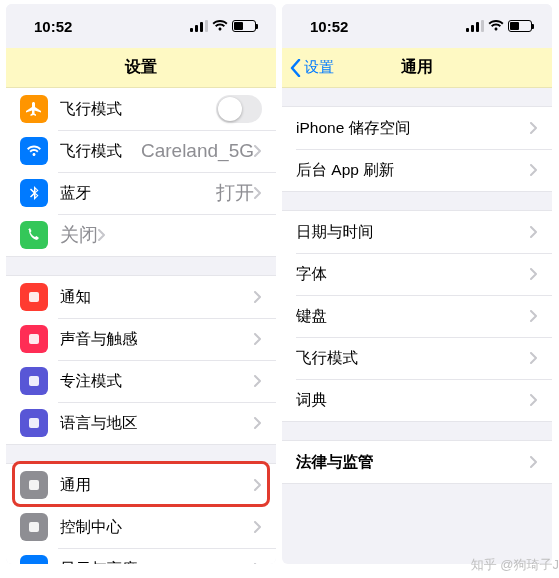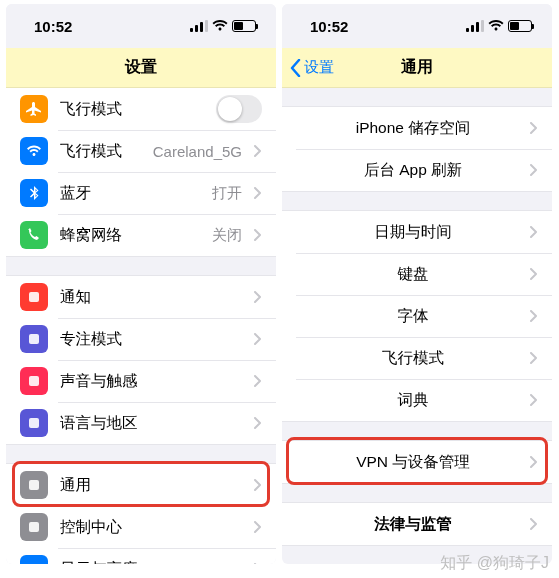--- a/index.html
+++ b/index.html
@@ -50,34 +50,34 @@
     padding: 0 14px; position:relative;
   }
   .row + .row::before {
     content:""; position:absolute; left:52px; right:0; top:0; height:1px; background:#e5e5ea;
   }
   .row.noicon + .row.noicon::before { left:14px; }
   .icon { width:28px; height:28px; border-radius:6px; margin-right:12px;
     display:flex; align-items:center; justify-content:center; color:#fff; flex:none; }
   .icon svg{width:16px;height:16px;}
   .label { flex:1; font-size:15.5px; }
-  .detail { color:#8e8e93; font-size:15px; margin-right:12px; }
+  .detail { color:#8e8e93; font-size:19px; margin-right:0; }
   .chev { color:#c7c7cc; }
   .chev svg{width:8px;height:12px;}
   .toggle { width:46px; height:28px; border-radius:14px; background:#e9e9eb; position:relative; }
   .toggle i{ position:absolute; left:2px; top:2px; width:24px;height:24px;border-radius:50%;background:#fff;box-shadow:0 1px 3px rgba(0,0,0,.3);}
   .hl { position:absolute; border:3px solid #e23b2e; border-radius:8px; pointer-events:none; }
-  .watermark { position:absolute; right:10px; bottom:4px; font-size:16px; color:#bfbfbf; }
+  .watermark { position:absolute; right:0; bottom:4px; font-size:13px; color:#bfbfbf; }
   
   .c-orange{background:#ff9500;} .c-blue{background:#007aff;} .c-green{background:#34c759;}
   .c-red{background:#ff3b30;} .c-pink{background:#ff2d55;} .c-indigo{background:#5856d6;}
   .c-gray{background:#8e8e93;}
   
   .phone2 .row + .row::before { left:14px; }
-  .phone2 .row { min-height:42px;text-align:center; }
+  .phone2 .row { min-height:42px; }
 </style>
 </head>
 <body>
 
 <div class="phone">
   <div class="statusbar">
     <span>10:52</span>
     <span class="status-right">
       <span class="signal">
           <span></span>
@@ -132,57 +132,56 @@
           <span class="chev"><svg viewBox="0 0 8 12">
               <path d="M1 1l5 5-5 5" stroke="#c7c7cc" stroke-width="2" fill="none" stroke-linecap="round" stroke-linejoin="round"></path>
             </svg></span>
         </div>
         <div class="row">
           <span class="icon c-green">
             <svg viewBox="0 0 16 16">
               <path fill="#fff" d="M3 3c0 5 3.5 9 8 10l2-2-2.5-2-1.5 1c-2-1-3.5-2.5-4.5-4.5l1-1.5L4 1 2 3h1z"></path>
             </svg>
           </span>
-          <span class="label">蜂窝网络</span>
           <span class="detail">关闭</span>
           <span class="chev"><svg viewBox="0 0 8 12">
               <path d="M1 1l5 5-5 5" stroke="#c7c7cc" stroke-width="2" fill="none" stroke-linecap="round" stroke-linejoin="round"></path>
             </svg></span>
         </div>
       </div>
     <div class="group" id="lgb">
         <div class="row">
           <span class="icon c-red">
             <svg viewBox="0 0 16 16">
               <rect x="3" y="3" width="10" height="10" rx="2" fill="#fff" opacity=".9"></rect>
             </svg>
           </span>
           <span class="label">通知</span>
           <span class="chev"><svg viewBox="0 0 8 12">
               <path d="M1 1l5 5-5 5" stroke="#c7c7cc" stroke-width="2" fill="none" stroke-linecap="round" stroke-linejoin="round"></path>
             </svg></span>
         </div>
         <div class="row">
+          <span class="icon c-pink">
+            <svg viewBox="0 0 16 16">
+              <rect x="3" y="3" width="10" height="10" rx="2" fill="#fff" opacity=".9"></rect>
+            </svg>
+          </span>
+          <span class="label">声音与触感</span>
+          <span class="chev"><svg viewBox="0 0 8 12">
+              <path d="M1 1l5 5-5 5" stroke="#c7c7cc" stroke-width="2" fill="none" stroke-linecap="round" stroke-linejoin="round"></path>
+            </svg></span>
+        </div>
+        <div class="row">
           <span class="icon c-indigo">
             <svg viewBox="0 0 16 16">
               <rect x="3" y="3" width="10" height="10" rx="2" fill="#fff" opacity=".9"></rect>
             </svg>
           </span>
           <span class="label">专注模式</span>
-          <span class="chev"><svg viewBox="0 0 8 12">
-              <path d="M1 1l5 5-5 5" stroke="#c7c7cc" stroke-width="2" fill="none" stroke-linecap="round" stroke-linejoin="round"></path>
-            </svg></span>
-        </div>
-        <div class="row">
-          <span class="icon c-pink">
-            <svg viewBox="0 0 16 16">
-              <rect x="3" y="3" width="10" height="10" rx="2" fill="#fff" opacity=".9"></rect>
-            </svg>
-          </span>
-          <span class="label">声音与触感</span>
           <span class="chev"><svg viewBox="0 0 8 12">
               <path d="M1 1l5 5-5 5" stroke="#c7c7cc" stroke-width="2" fill="none" stroke-linecap="round" stroke-linejoin="round"></path>
             </svg></span>
         </div>
         <div class="row">
           <span class="icon c-indigo">
             <svg viewBox="0 0 16 16">
               <rect x="3" y="3" width="10" height="10" rx="2" fill="#fff" opacity=".9"></rect>
             </svg>
           </span>
@@ -274,52 +273,43 @@
         </div>
       </div>
       <div class="group" style="position: relative;">
         <div class="row noicon">
           <span class="label">日期与时间</span>
           <span class="chev"><svg viewBox="0 0 8 12">
               <path d="M1 1l5 5-5 5" stroke="#c7c7cc" stroke-width="2" fill="none" stroke-linecap="round" stroke-linejoin="round"></path>
             </svg></span>
         </div>
         <div class="row noicon">
+          <span class="label">字体</span>
+          <span class="chev"><svg viewBox="0 0 8 12">
+              <path d="M1 1l5 5-5 5" stroke="#c7c7cc" stroke-width="2" fill="none" stroke-linecap="round" stroke-linejoin="round"></path>
+            </svg></span>
+        </div>
+        <div class="row noicon">
           <span class="label">键盘</span>
           <span class="chev"><svg viewBox="0 0 8 12">
               <path d="M1 1l5 5-5 5" stroke="#c7c7cc" stroke-width="2" fill="none" stroke-linecap="round" stroke-linejoin="round"></path>
             </svg></span>
         </div>
         <div class="row noicon">
-          <span class="label">字体</span>
-          <span class="chev"><svg viewBox="0 0 8 12">
-              <path d="M1 1l5 5-5 5" stroke="#c7c7cc" stroke-width="2" fill="none" stroke-linecap="round" stroke-linejoin="round"></path>
-            </svg></span>
-        </div>
-        <div class="row noicon">
           <span class="label">飞行模式</span>
           <span class="chev"><svg viewBox="0 0 8 12">
               <path d="M1 1l5 5-5 5" stroke="#c7c7cc" stroke-width="2" fill="none" stroke-linecap="round" stroke-linejoin="round"></path>
             </svg></span>
         </div>
         <div class="row noicon">
           <span class="label">词典</span>
           <span class="chev"><svg viewBox="0 0 8 12">
               <path d="M1 1l5 5-5 5" stroke="#c7c7cc" stroke-width="2" fill="none" stroke-linecap="round" stroke-linejoin="round"></path>
             </svg></span>
         </div>
-      </div>
-      <div class="group" style="position: relative;">
-        <div class="row noicon">
-          <span class="label">VPN 与设备管理</span>
-          <span class="chev"><svg viewBox="0 0 8 12">
-              <path d="M1 1l5 5-5 5" stroke="#c7c7cc" stroke-width="2" fill="none" stroke-linecap="round" stroke-linejoin="round"></path>
-            </svg></span>
-        </div>
-        <div class="hl" style="left: 4px; right: 4px; top: -4px; height: 48px;"></div>
       </div>
       <div class="group" style="position: relative; font-weight: bold;">
         <div class="row noicon">
           <span class="label">法律与监管</span>
           <span class="chev"><svg viewBox="0 0 8 12">
               <path d="M1 1l5 5-5 5" stroke="#c7c7cc" stroke-width="2" fill="none" stroke-linecap="round" stroke-linejoin="round"></path>
             </svg></span>
         </div>
       </div>
     </div>

